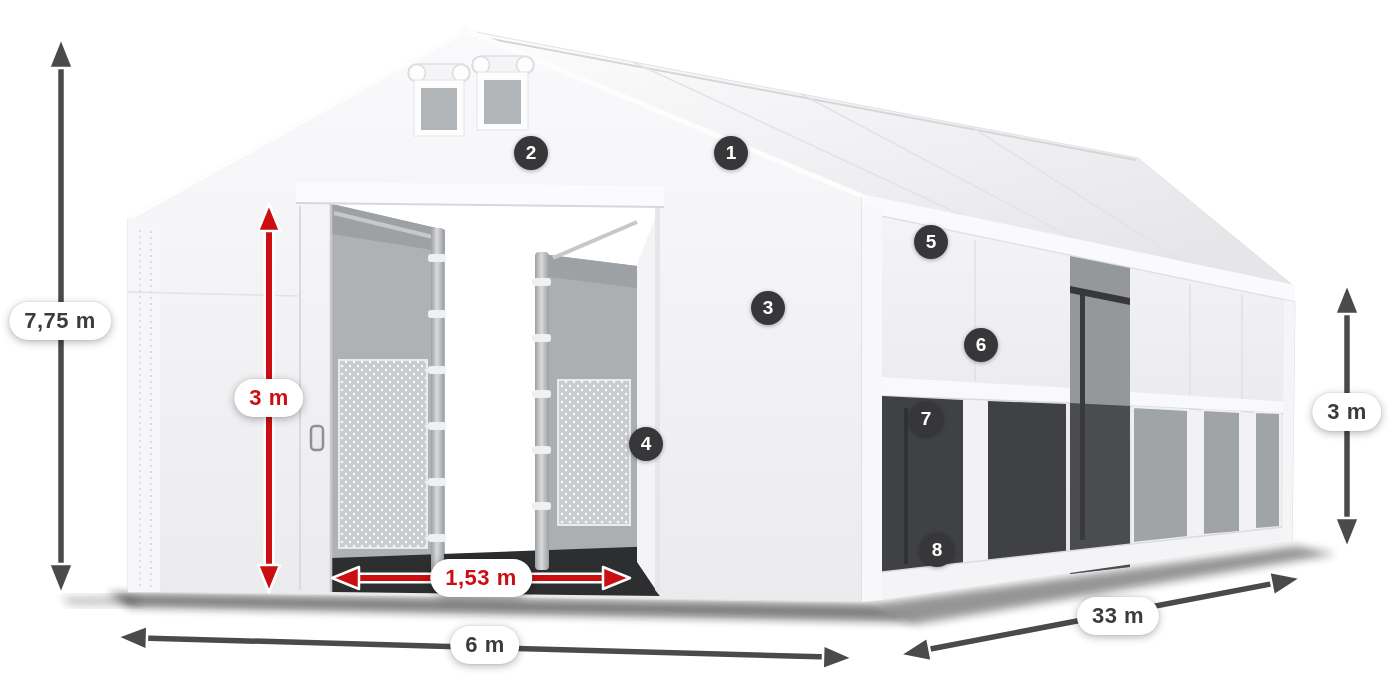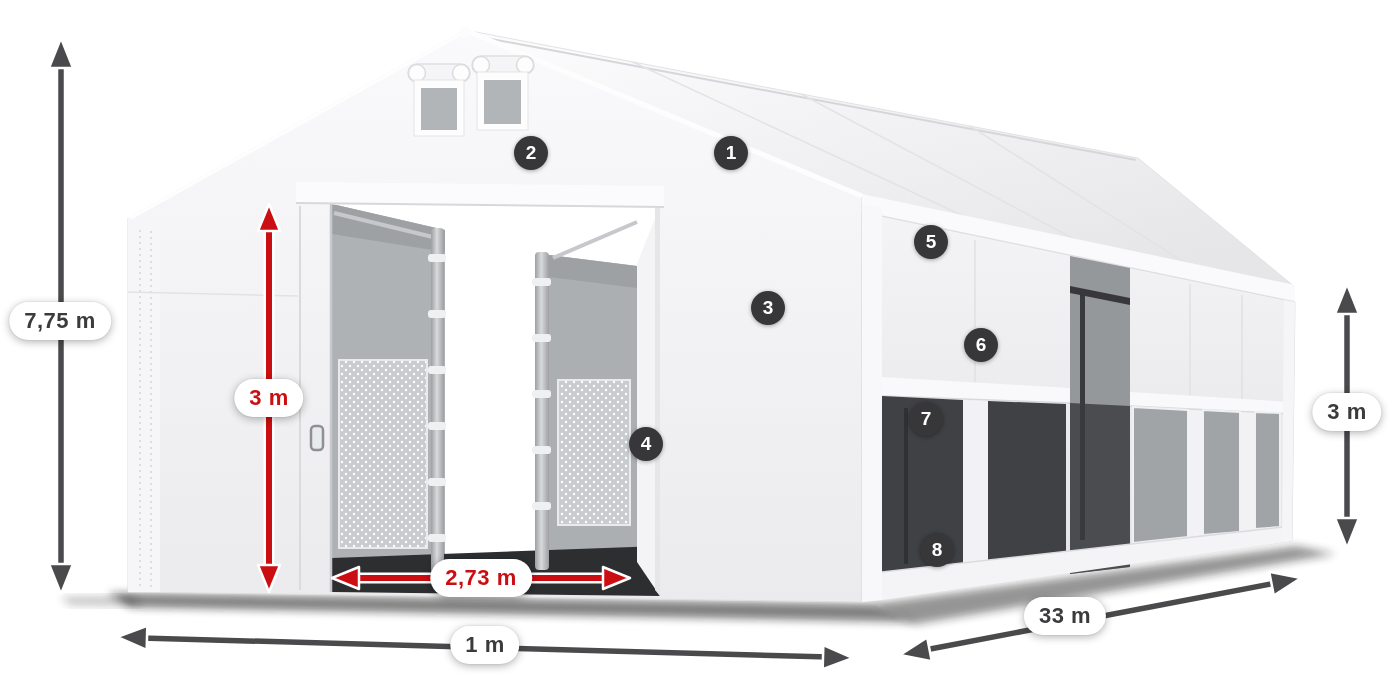--- a/index.html
+++ b/index.html
@@ -15,21 +15,21 @@
     color:var(--label-text,#3b3b3e);
     font-weight:bold;font-size:22px;letter-spacing:.5px;white-space:nowrap;
     padding:6px 15px;border-radius:24px;
     box-shadow:0 2px 8px rgba(0,0,0,.30), 0 0 0 1px rgba(0,0,0,.03);
   }
   .dim-pill.red{color:var(--accent-red,#cb0e11);}
   .pos-total-height{left:60px;top:321px;}
   .pos-door-height{left:269px;top:398px;}
   .pos-door-width{left:481px;top:578px;}
   .pos-front-width{left:485px;top:645px;}
-  .pos-side-length{left:1065px;top:616px;}
+  .pos-side-length{left:1118px;top:616px;}
   .pos-side-height{left:1347px;top:412px;}
   .badge{
     position:absolute;width:34px;height:34px;border-radius:50%;
     transform:translate(-50%,-50%);
     background:var(--badge-bg,#373739);color:var(--badge-text,#fff);
     display:flex;align-items:center;justify-content:center;
     font-weight:bold;font-size:19px;
     box-shadow:0 1px 4px rgba(0,0,0,.35);
   }
   .shaft-casing{stroke:#ffffff;stroke-width:10;fill:none;stroke-linecap:round;}
@@ -238,22 +238,22 @@
         <line class="shaft-gray" x1="1347" y1="304" x2="1347" y2="528"></line>
         <path class="head-gray" d="M0,0 L-12,30 L12,30 Z" transform="translate(1347,284)"></path>
         <path class="head-gray" d="M0,0 L-12,30 L12,30 Z" transform="translate(1347,548) rotate(180)"></path>
       </g>
     </g>
   </svg>
 
   <div class="overlay">
     <div class="dim-pill pos-total-height">7,75 m</div>
     <div class="dim-pill red pos-door-height">3 m</div>
-    <div class="dim-pill red pos-door-width">2,73 m</div>
-    <div class="dim-pill pos-front-width">1 m</div>
+    <div class="dim-pill red pos-door-width">1,53 m</div>
+    <div class="dim-pill pos-front-width">6 m</div>
     <div class="dim-pill pos-side-length">33 m</div>
     <div class="dim-pill pos-side-height">3 m</div>
     <div id="badges">
         <div class="badge" style="left: 731px; top: 153px;">1</div>
         <div class="badge" style="left: 531px; top: 153px;">2</div>
         <div class="badge" style="left: 768px; top: 308px;">3</div>
         <div class="badge" style="left: 646px; top: 444px;">4</div>
         <div class="badge" style="left: 931px; top: 242px;">5</div>
         <div class="badge" style="left: 981px; top: 345px;">6</div>
         <div class="badge" style="left: 926px; top: 419px;">7</div>

